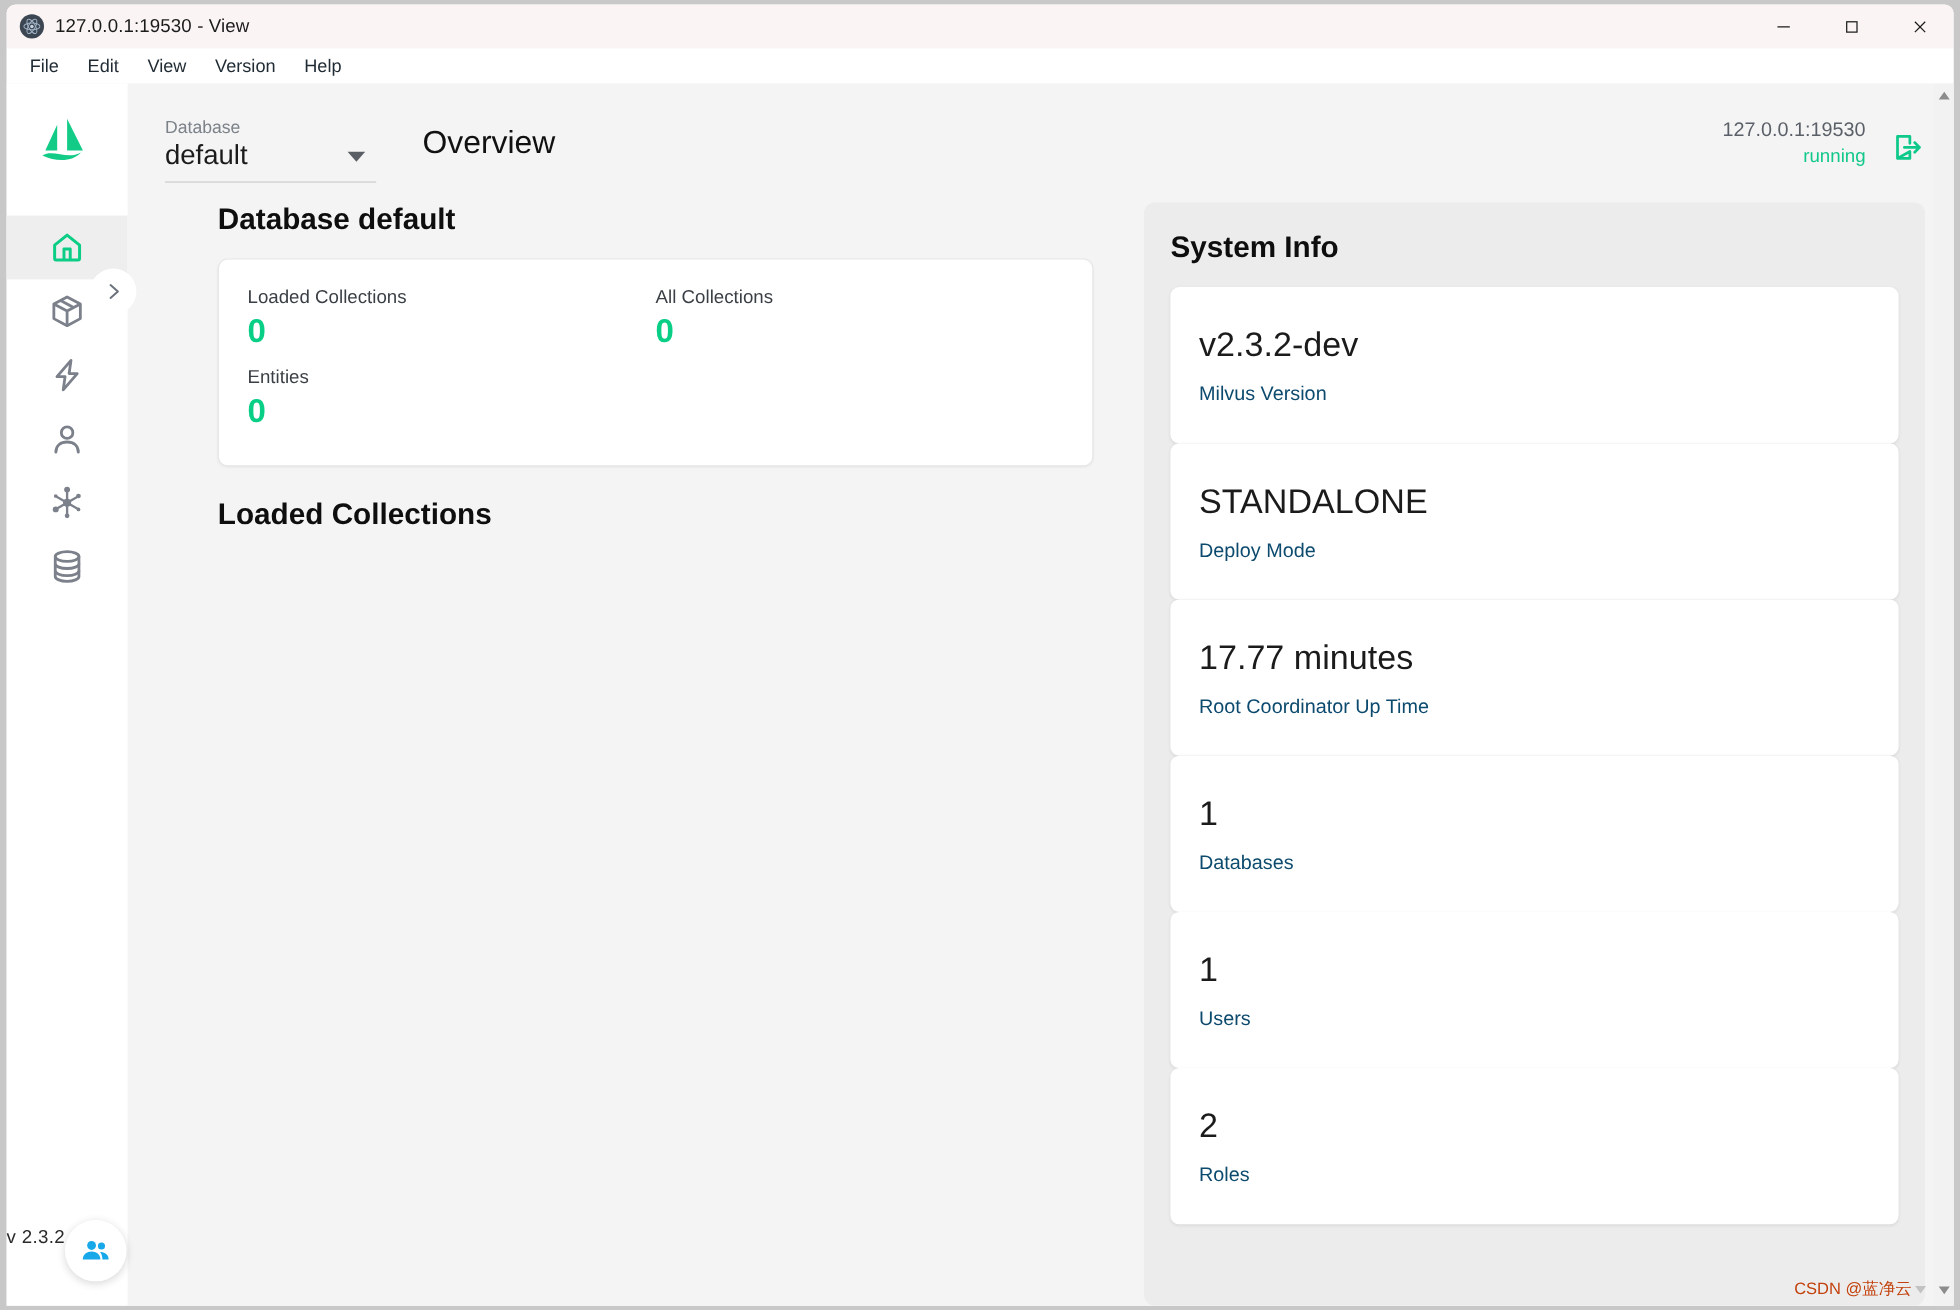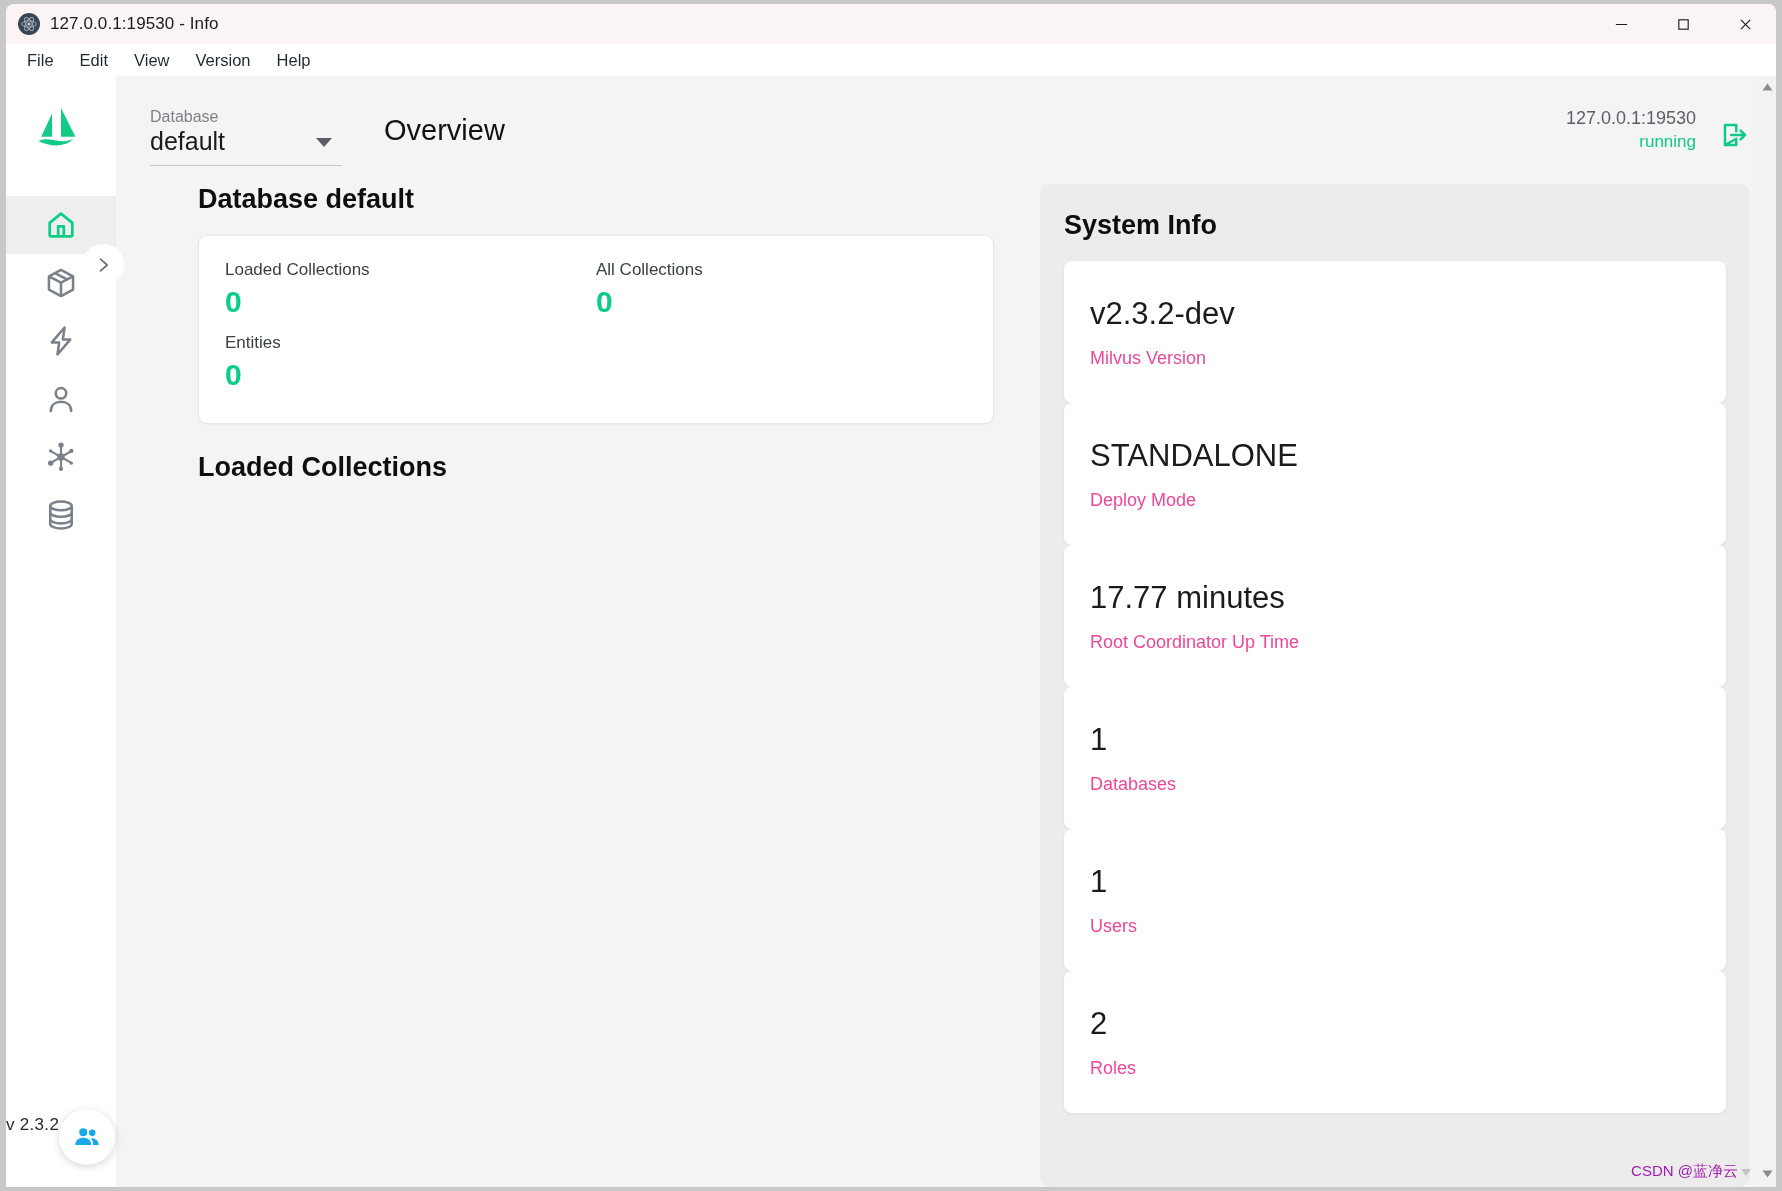--- a/index.html
+++ b/index.html
@@ -222,55 +222,55 @@
     border-radius: 8px;
     height: 142px;
     padding: 26px 26px;
     display: flex; flex-direction: column; justify-content: center;
     box-shadow: 0 1px 3px rgba(0,0,0,.07);
   }
   .info-value {
     font-size: 31px; color: #1b1b1b; line-height: 1.2;
     white-space: nowrap; overflow: hidden; text-overflow: ellipsis;
   }
-  .info-caption { font-size: 18px; color: #ec4899; margin-top: 15px; }
+  .info-caption { font-size: 18px; color: #0c4a6e; margin-top: 15px; }
 
   
   .vscroll {
     position: absolute; right: 0; top: 0; bottom: 0;
     width: 18px; background: #f2f2f2;
     display: flex; flex-direction: column; align-items: center;
     z-index: 5;
   }
   .vscroll-arrow { margin-top: 7px; color: #8c8c8c; font-size: 10px; line-height: 1; }
   .vscroll-arrow.down { margin-top: auto; margin-bottom: 7px; }
 
   .watermark {
     position: absolute; right: 24px; bottom: 6px;
-    font-size: 15px; color: #a21caf;
+    font-size: 15px; color: #c2410c;
     display: flex; align-items: center; gap: 2px;
     z-index: 7;
   }
 </style>
 </head>
 <body>
 
 <div class="window">
 
   <div class="titlebar">
     <div class="title-left">
       <span class="app-icon">
         <svg width="16" height="16" viewBox="0 0 24 24">
           <ellipse cx="12" cy="12" rx="11" ry="4.6" fill="none" stroke="#9fb1c4" stroke-width="1.4"></ellipse>
           <ellipse cx="12" cy="12" rx="11" ry="4.6" fill="none" stroke="#9fb1c4" stroke-width="1.4" transform="rotate(60 12 12)"></ellipse>
           <ellipse cx="12" cy="12" rx="11" ry="4.6" fill="none" stroke="#9fb1c4" stroke-width="1.4" transform="rotate(-60 12 12)"></ellipse>
           <circle cx="12" cy="12" r="2.4" fill="#c3d2e0"></circle>
         </svg>
       </span>
-      <span class="title-text">127.0.0.1:19530 - Info</span>
+      <span class="title-text">127.0.0.1:19530 - View</span>
     </div>
     <div class="win-controls">
       <div class="win-btn">
         <svg width="15" height="15" viewBox="0 0 16 16">
             <line x1="2" y1="8" x2="14" y2="8" stroke="currentColor" stroke-width="1.2"></line>
           </svg>
       </div>
       <div class="win-btn">
         <svg width="15" height="15" viewBox="0 0 16 16">
             <rect x="3" y="3" width="10" height="10" fill="none" stroke="currentColor" stroke-width="1.2"></rect>

